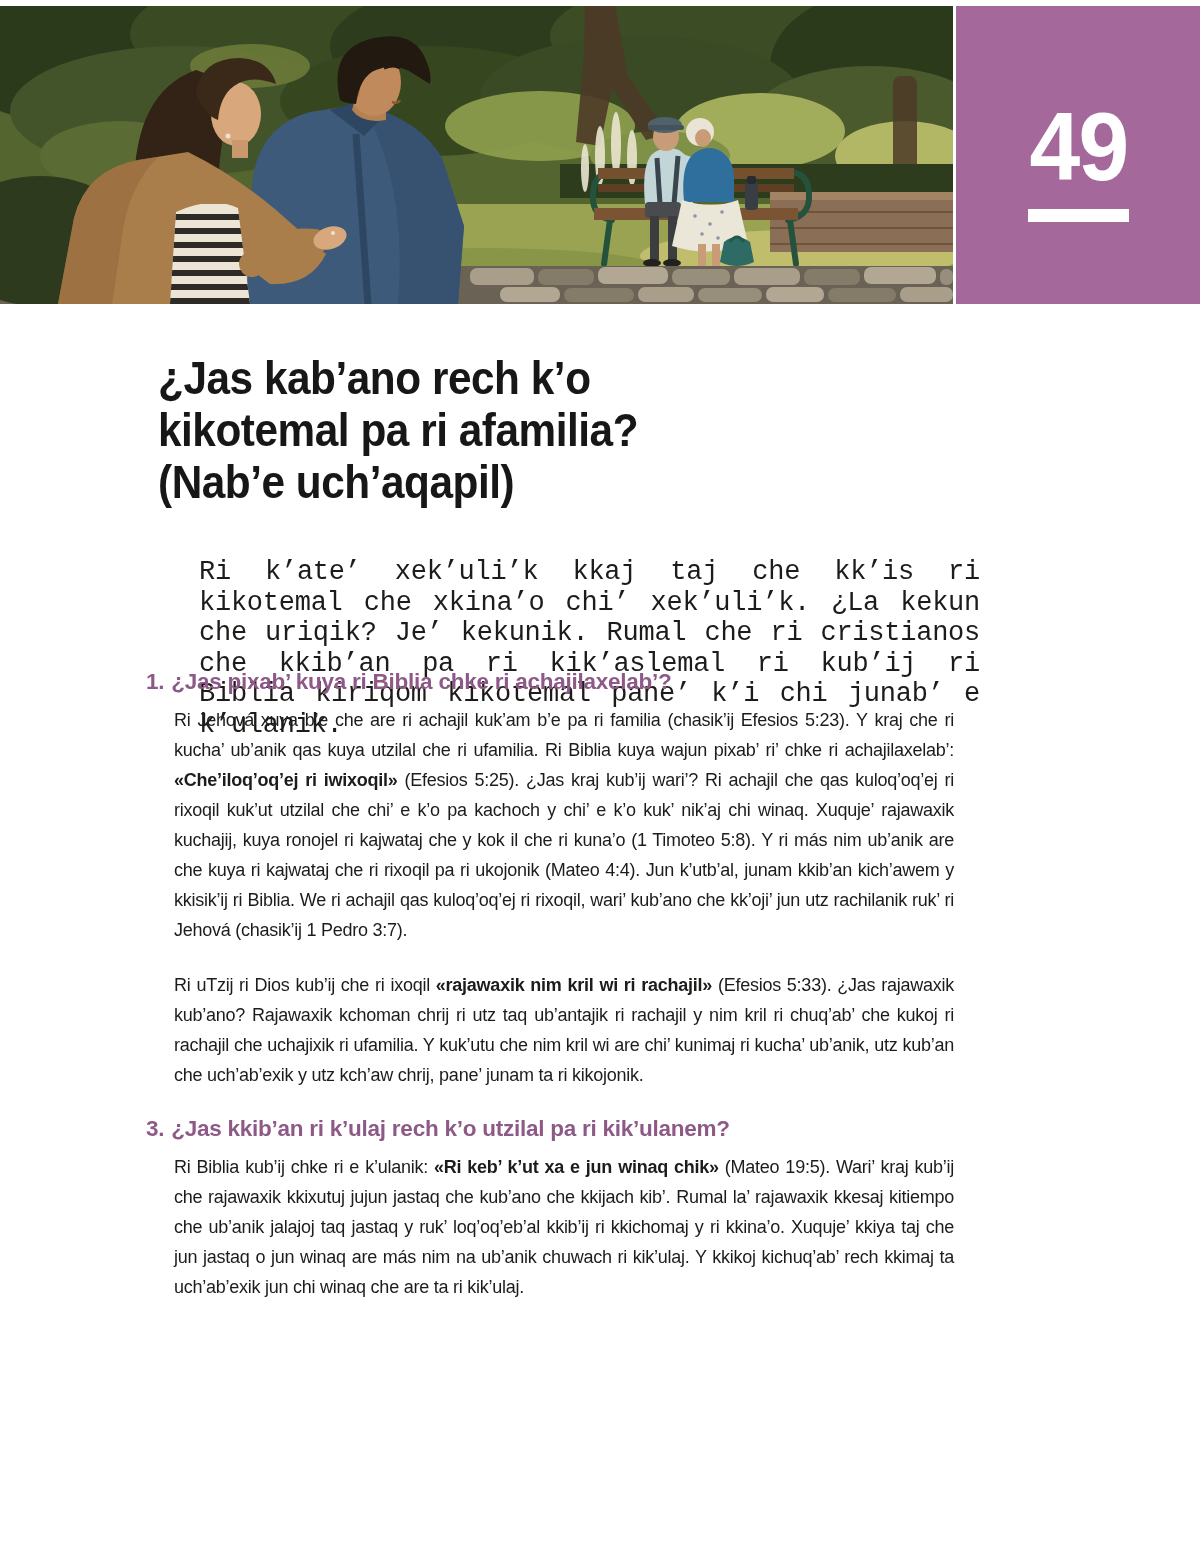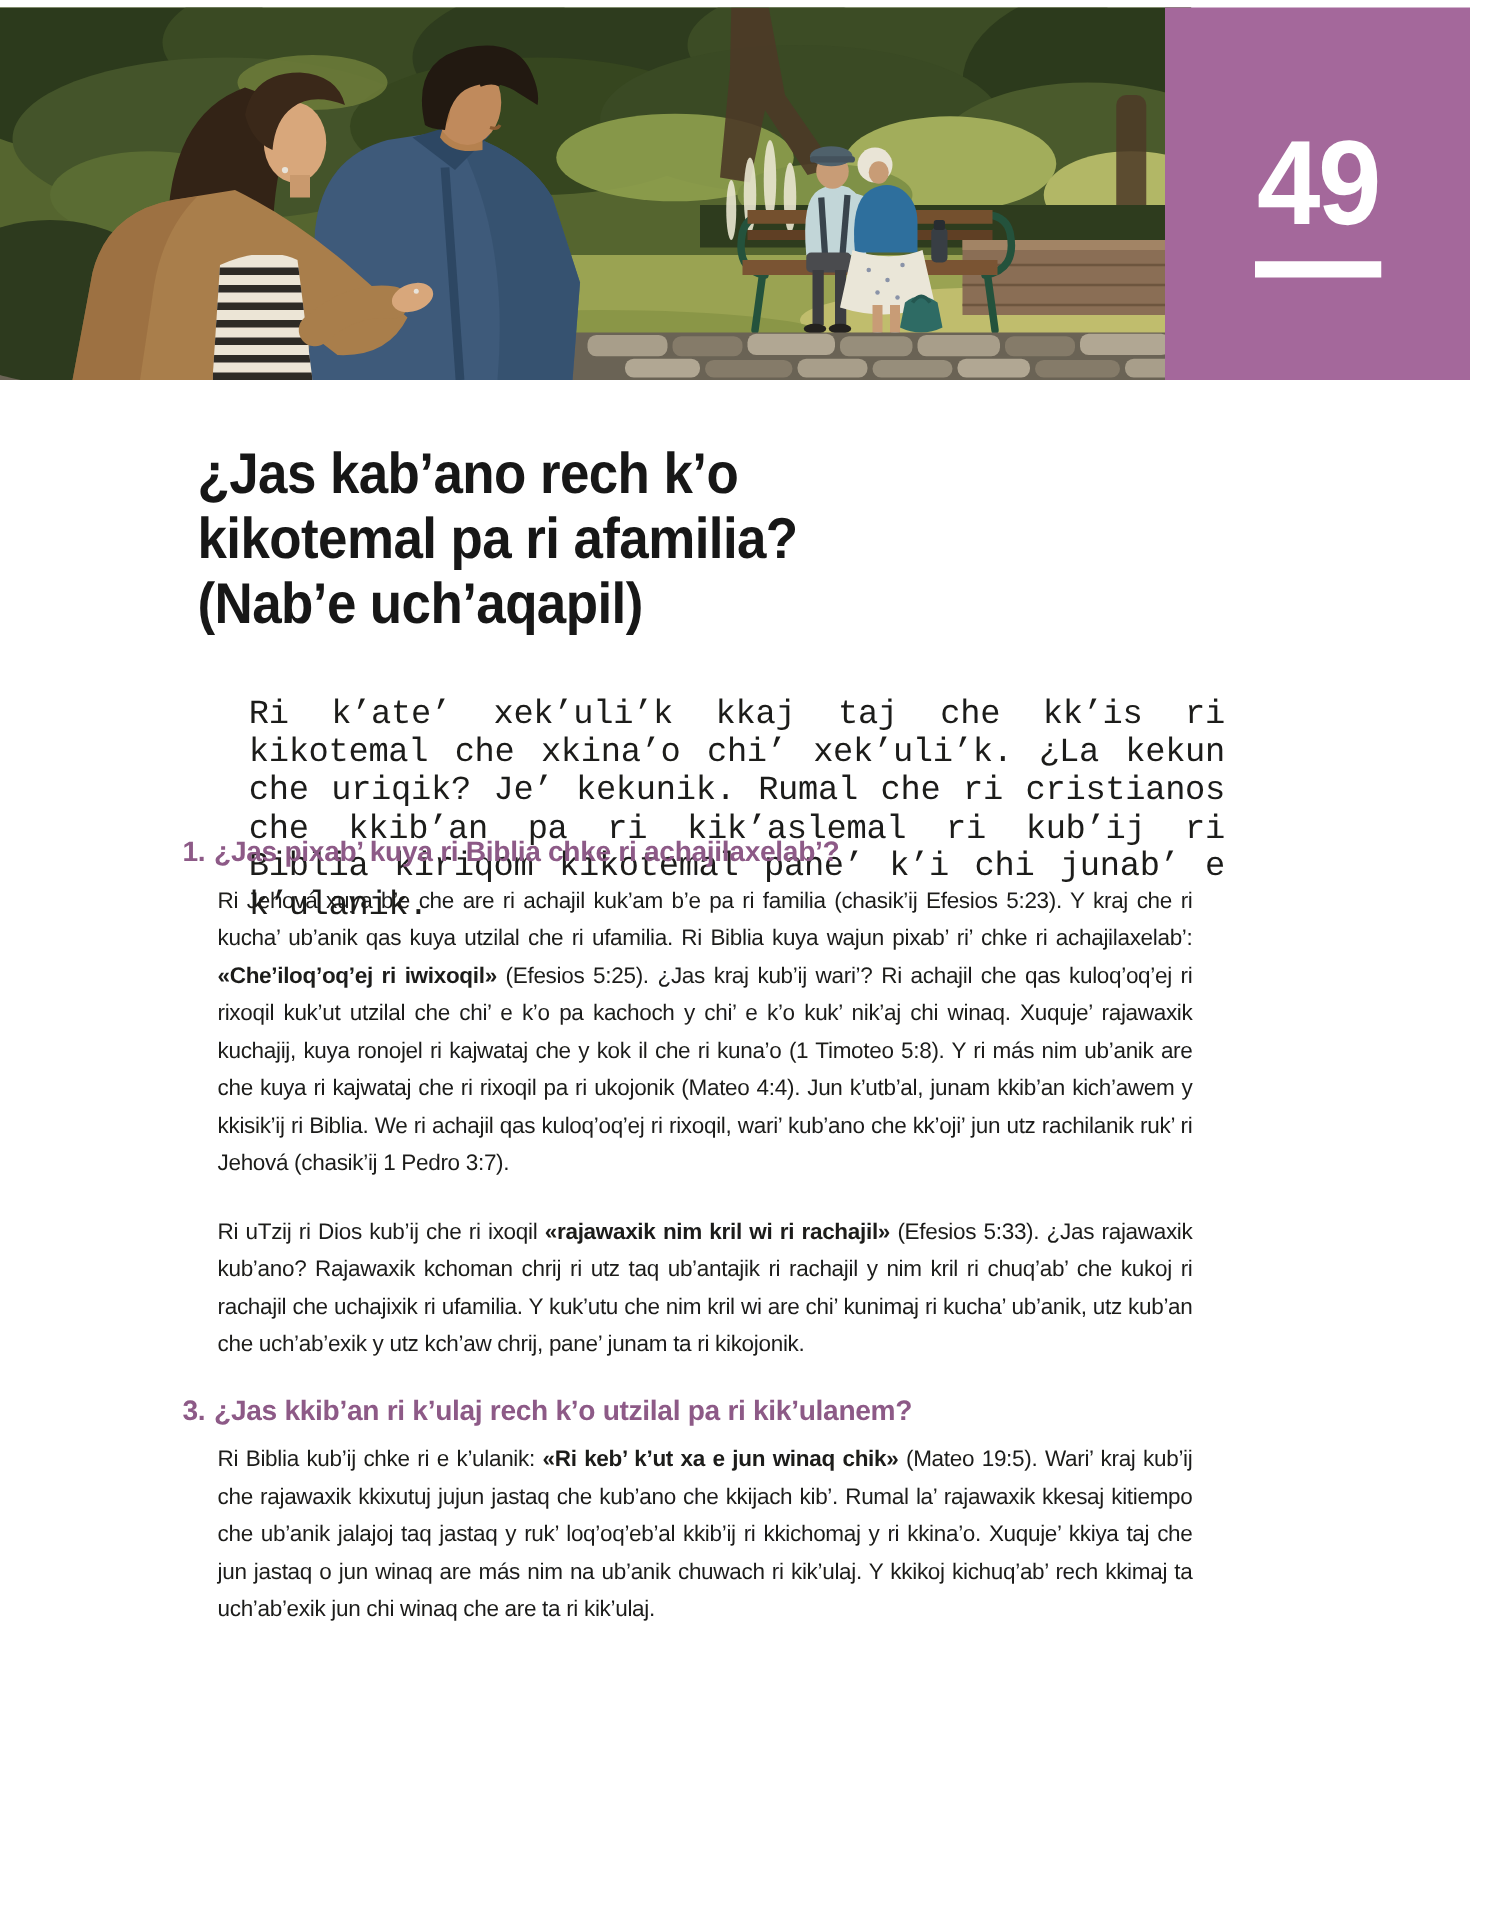--- a/index.html
+++ b/index.html
@@ -13,21 +13,21 @@
     width:1200px;height:1543px;position:relative;background:#ffffff;
     font-family:"Liberation Sans", sans-serif;color:var(--text-color);
     overflow:hidden;
   }
   .hero{
     position:absolute;left:0;top:6px;width:953px;height:298px;overflow:hidden;
     background:#55652f;
   }
   .hero svg{display:block;}
   .badge{
-    position:absolute;left:932px;top:6px;width:244px;height:298px;
+    position:absolute;left:956px;top:6px;width:244px;height:298px;
     background:var(--badge-purple);
     display:flex;flex-direction:column;align-items:center;justify-content:center;
     padding-top:10px;
   }
   .badge-num{
     color:#ffffff;font-size:96px;font-weight:700;line-height:1;
     transform:scaleX(0.95);letter-spacing:-2px;
   }
   .badge-bar{width:101px;height:13px;background:#ffffff;margin-top:14px;}
   .title{

